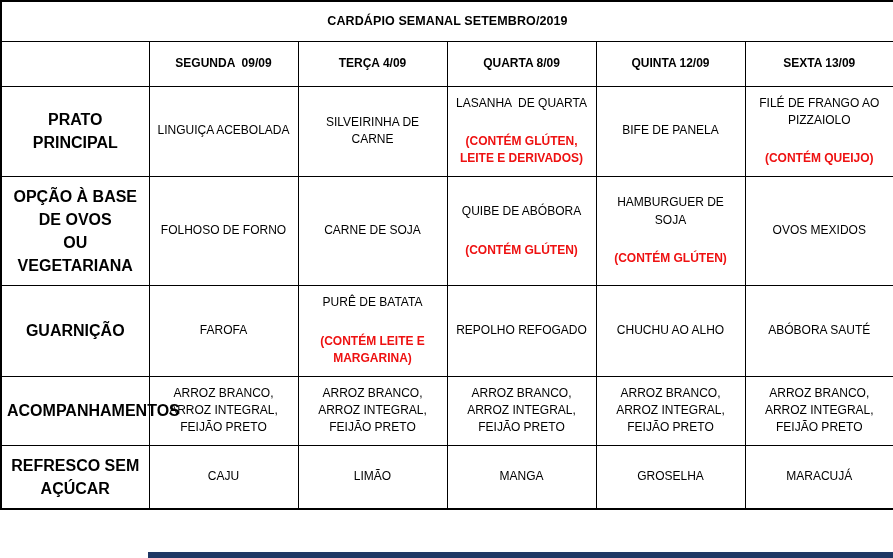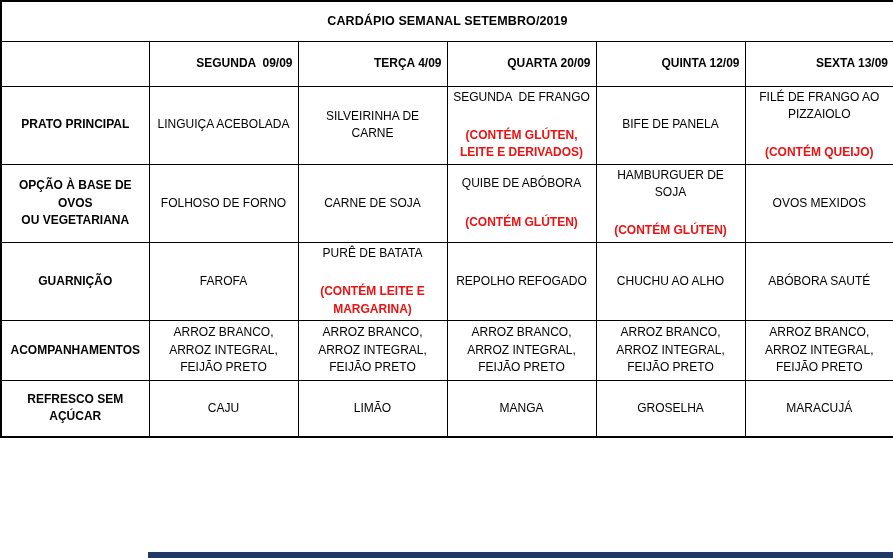--- a/index.html
+++ b/index.html
@@ -16,33 +16,33 @@
   table.menu {
     border-collapse: collapse;
     table-layout: fixed;
     width: 893px;
     border: 2px solid #000000;
   }
   th, td {
     border: 1px solid #000000;
     text-align: center;
     vertical-align: middle;
-    padding: 2px 5px;
+    padding: 8px 5px;
     white-space: pre-wrap;
     line-height: 1.45;
   }
   .title-cell {
     font-size: 12.5px;
     font-weight: bold;
     letter-spacing: 0.1px;
   }
   tr.title-row   { height: 40px; }
   tr.header-row  { height: 45px; }
-  tr.header-row th { font-weight: bold; font-size: 12px; text-align: right; }
-  tbody th { font-weight: bold; font-size: 12px; }
+  tr.header-row th { font-weight: bold; font-size: 12px; }
+  tbody th { font-weight: bold; font-size: 16px; }
   td { font-size: 12px; font-weight: normal; }
   .allergen { color: var(--allergen, #EE1111); font-weight: bold; margin-top: 21px; }
   tbody tr:nth-child(1) { height: 55px; }
   tbody tr:nth-child(2) { height: 66px; }
   tbody tr:nth-child(3) { height: 66px; }
   tbody tr:nth-child(4) { height: 60px; }
   tbody tr:nth-child(5) { height: 56px; }
   tbody tr:nth-child(6) { height: 77px; }
   tbody tr:nth-child(7) { height: 47px; }
   tbody tr:nth-child(8) { height: 40px; }
@@ -68,31 +68,31 @@
       <col style="width:149px">
     </colgroup>
     <thead>
       <tr class="title-row">
         <th colspan="6" class="title-cell">CARDÁPIO SEMANAL SETEMBRO/2019</th>
       </tr>
       <tr class="header-row">
         <th class="corner"></th>
       <th>SEGUNDA  09/09</th>
           <th>TERÇA 4/09</th>
-          <th>QUARTA 20/09</th>
+          <th>QUARTA 8/09</th>
           <th>QUINTA 12/09</th>
           <th>SEXTA 13/09</th>
         </tr>
     </thead>
     <tbody>
         <tr>
           <th>PRATO PRINCIPAL</th>
           <td><div>LINGUIÇA ACEBOLADA</div></td>
           <td><div>SILVEIRINHA DE CARNE</div></td>
-          <td><div>SEGUNDA  DE FRANGO</div><div class="allergen">(CONTÉM GLÚTEN, LEITE E DERIVADOS)</div></td>
+          <td><div>LASANHA  DE QUARTA</div><div class="allergen">(CONTÉM GLÚTEN, LEITE E DERIVADOS)</div></td>
           <td><div>BIFE DE PANELA</div></td>
           <td><div>FILÉ DE FRANGO AO PIZZAIOLO</div><div class="allergen">(CONTÉM QUEIJO)</div></td>
         </tr>
         <tr>
           <th>OPÇÃO À BASE DE OVOS
 OU VEGETARIANA</th>
           <td><div>FOLHOSO DE FORNO</div></td>
           <td><div>CARNE DE SOJA</div></td>
           <td><div>QUIBE DE ABÓBORA</div><div class="allergen">(CONTÉM GLÚTEN)</div></td>
           <td><div>HAMBURGUER DE SOJA</div><div class="allergen">(CONTÉM GLÚTEN)</div></td>

